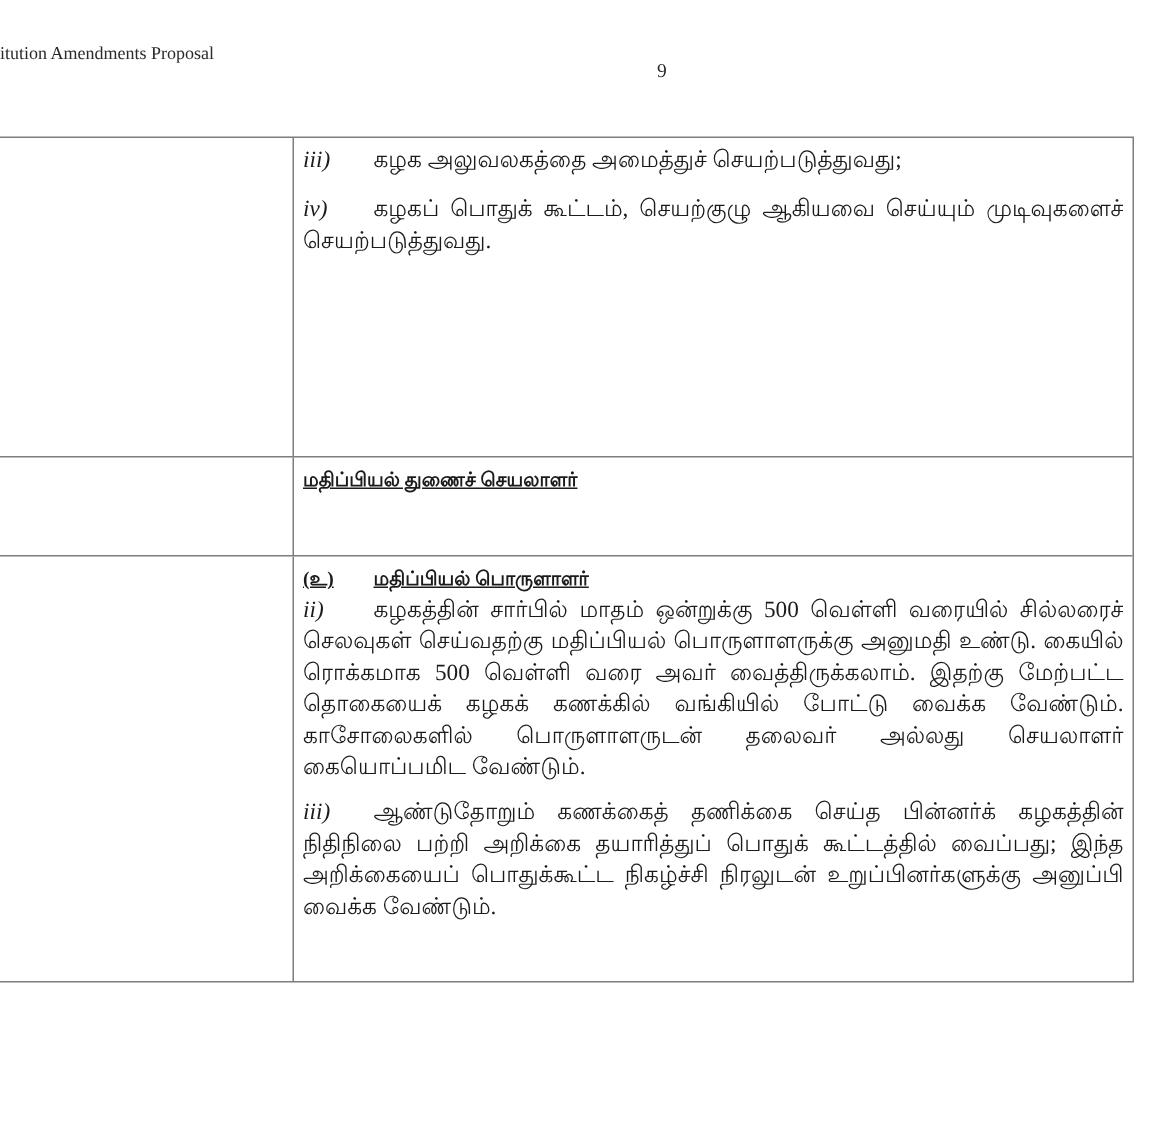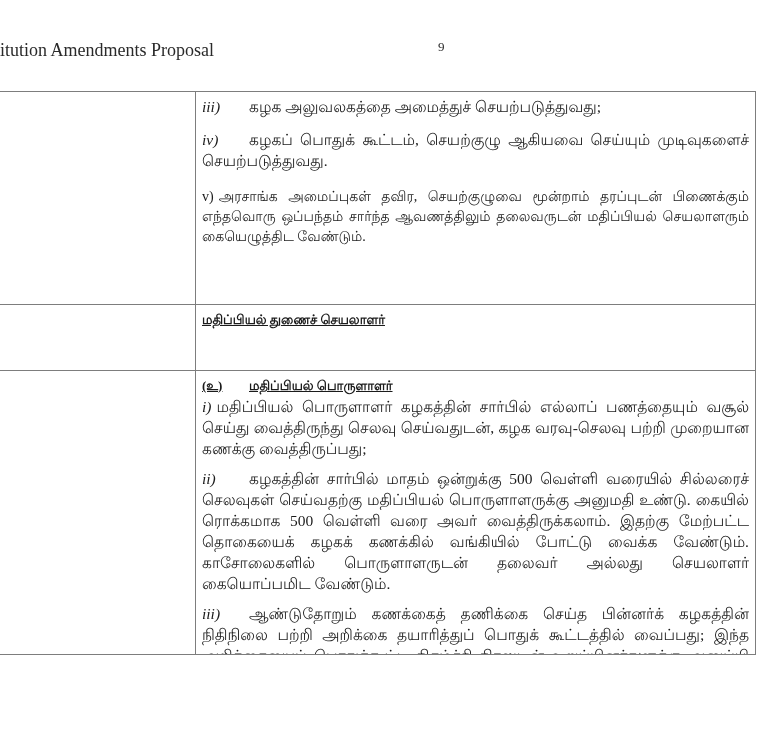--- a/index.html
+++ b/index.html
@@ -14,22 +14,22 @@
     background: #ffffff;
     overflow: hidden;
     font-family: "Liberation Serif", "DejaVu Serif", serif;
     color: #1b1b1b;
   }
 
   
   .running-header-left {
     position: absolute;
     left: 0;
-    top: 40px;
-    font-size: 18px;
+    top: 28px;
+    font-size: 12px;
     color: #2a2a2a;
     white-space: nowrap;
   }
   .running-header-page {
     position: absolute;
     left: 438px;
     top: 39px;
     font-size: 13px;
     color: #2a2a2a;
   }
@@ -127,44 +127,38 @@
 
     <div class="t-row row-1">
       <div class="cell-left"></div>
       <div class="cell-right">
         <p class="para">
           <span class="marker tab">iii)</span><span>கழக அலுவலகத்தை அமைத்துச் செயற்படுத்துவது;</span>
         </p>
         <p class="para">
           <span class="marker tab">iv)</span><span>கழகப் பொதுக் கூட்டம், செயற்குழு ஆகியவை செய்யும் முடிவுகளைச் செயற்படுத்துவது.</span>
         </p>
-        <p class="para small">
-          <span class="marker inline upright">v)</span><span>அரசாங்க அமைப்புகள் தவிர, செயற்குழுவை மூன்றாம் தரப்புடன் பிணைக்கும் எந்தவொரு ஒப்பந்தம் சார்ந்த ஆவணத்திலும் தலைவருடன் மதிப்பியல் செயலாளரும் கையெழுத்திட வேண்டும்.</span>
-        </p>
       </div>
     </div>
 
     <div class="t-row row-2">
       <div class="cell-left"></div>
       <div class="cell-right">
         <p class="heading-line">
           <span class="underlined">மதிப்பியல் துணைச் செயலாளர்</span>
         </p>
       </div>
     </div>
 
     <div class="t-row row-3">
       <div class="cell-left"></div>
       <div class="cell-right row3-items">
         <p class="heading-line">
           <span class="heading-marker"><span class="u">(உ)</span></span><span class="underlined">மதிப்பியல் பொருளாளர்</span>
         </p>
-        <p class="para first">
-          <span class="marker inline">i)</span><span>மதிப்பியல் பொருளாளர் கழகத்தின் சார்பில் எல்லாப் பணத்தையும் வசூல் செய்து வைத்திருந்து செலவு செய்வதுடன், கழக வரவு-செலவு பற்றி முறையான கணக்கு வைத்திருப்பது;</span>
-        </p>
         <p class="para">
           <span class="marker tab">ii)</span><span>கழகத்தின் சார்பில் மாதம் ஒன்றுக்கு 500 வெள்ளி வரையில் சில்லரைச் செலவுகள் செய்வதற்கு மதிப்பியல் பொருளாளருக்கு அனுமதி உண்டு. கையில் ரொக்கமாக 500 வெள்ளி வரை அவர் வைத்திருக்கலாம். இதற்கு மேற்பட்ட தொகையைக் கழகக் கணக்கில் வங்கியில் போட்டு வைக்க வேண்டும். காசோலைகளில் பொருளாளருடன் தலைவர் அல்லது செயலாளர் கையொப்பமிட வேண்டும்.</span>
         </p>
         <p class="para">
           <span class="marker tab">iii)</span><span>ஆண்டுதோறும் கணக்கைத் தணிக்கை செய்த பின்னர்க் கழகத்தின் நிதிநிலை பற்றி அறிக்கை தயாரித்துப் பொதுக் கூட்டத்தில் வைப்பது; இந்த அறிக்கையைப் பொதுக்கூட்ட நிகழ்ச்சி நிரலுடன் உறுப்பினர்களுக்கு அனுப்பி வைக்க வேண்டும்.</span>
         </p>
       </div>
     </div>
 
   </div>

